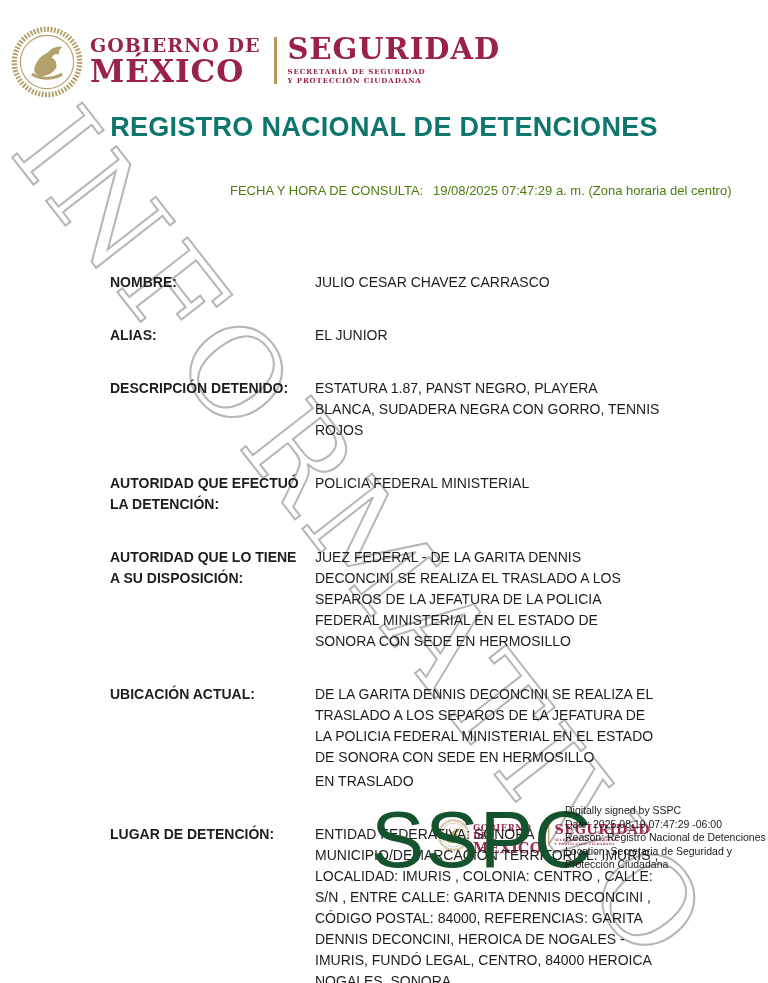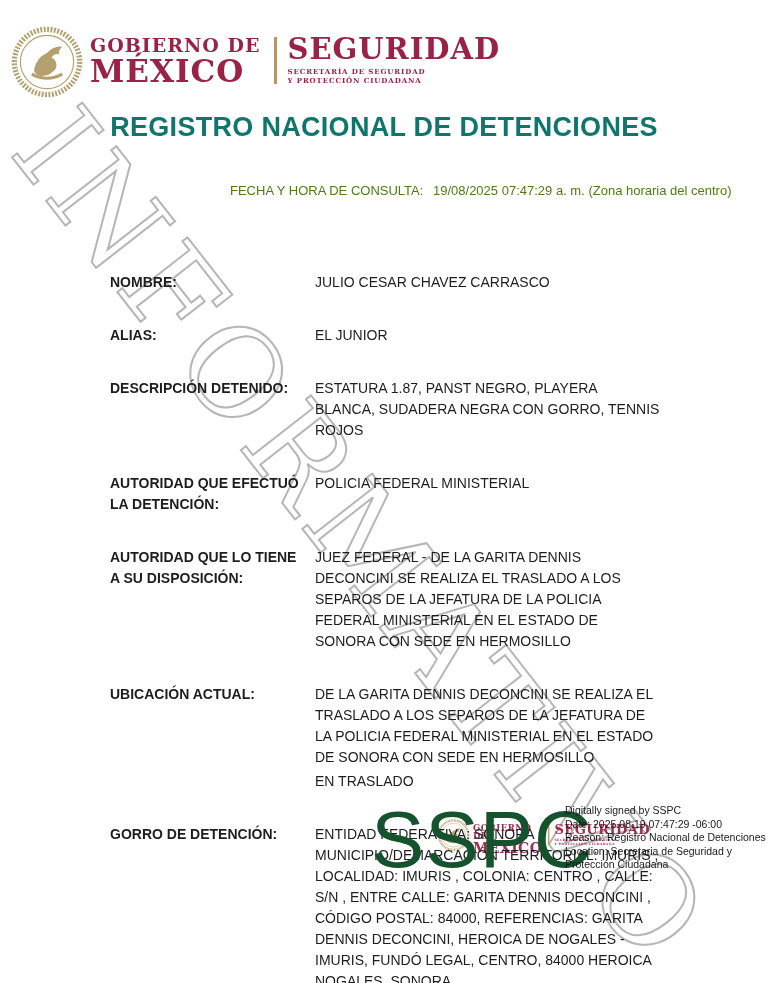--- a/index.html
+++ b/index.html
@@ -105,21 +105,21 @@
       <div class="val">JUEZ FEDERAL - DE LA GARITA DENNIS DECONCINI SE REALIZA EL TRASLADO A LOS SEPAROS DE LA JEFATURA DE LA POLICIA FEDERAL MINISTERIAL EN EL ESTADO DE SONORA CON SEDE EN HERMOSILLO</div>
     </div>
     <div class="row">
       <div class="lbl">UBICACIÓN ACTUAL:</div>
       <div class="val">
         <div>DE LA GARITA DENNIS DECONCINI SE REALIZA EL TRASLADO A LOS SEPAROS DE LA JEFATURA DE LA POLICIA FEDERAL MINISTERIAL EN EL ESTADO DE SONORA CON SEDE EN HERMOSILLO</div>
         <div class="para2">EN TRASLADO</div>
       </div>
     </div>
     <div class="row">
-      <div class="lbl">GORRO DE DETENCIÓN:</div>
+      <div class="lbl">LUGAR DE DETENCIÓN:</div>
       <div class="val">ENTIDAD FEDERATIVA: SONORA , MUNICIPIO/DEMARCACIÓN TERRITORIAL: IMURIS , LOCALIDAD: IMURIS , COLONIA: CENTRO , CALLE: S/N , ENTRE CALLE: GARITA DENNIS DECONCINI , CÓDIGO POSTAL: 84000, REFERENCIAS: GARITA DENNIS DECONCINI, HEROICA DE NOGALES - IMURIS, FUNDÓ LEGAL, CENTRO, 84000 HEROICA NOGALES, SONORA.</div>
     </div>
     <div class="row">
       <div class="lbl">FECHA DE LA DETENCIÓN:</div>
       <div class="val">LUNES, 18 DE AGOSTO DE 2025</div>
     </div>
     <div class="row">
       <div class="lbl">HORA DE LA DETENCIÓN:</div>
       <div class="val">11:53:00 A. M.</div>
     </div>

